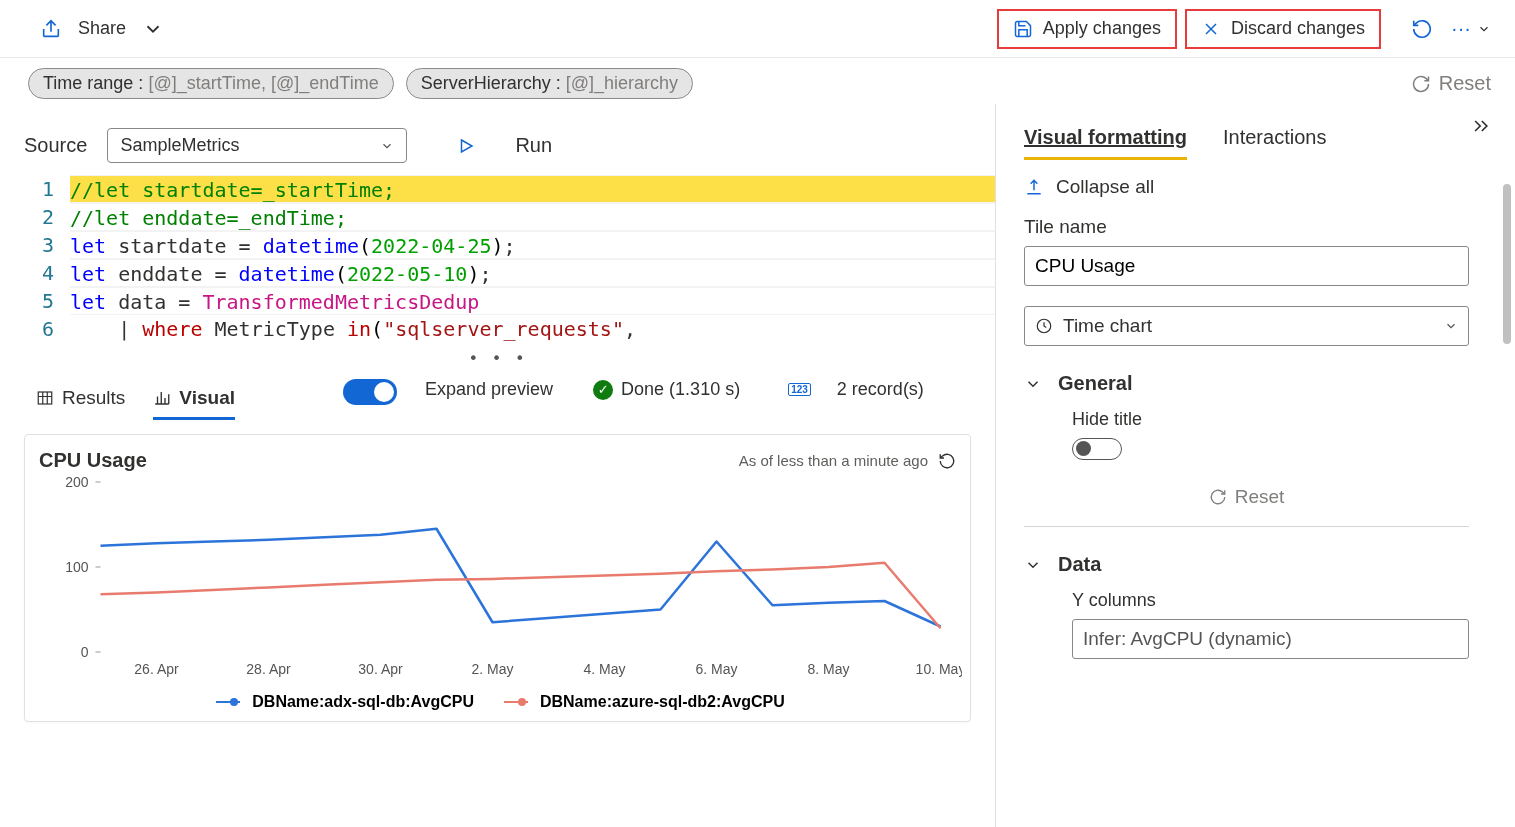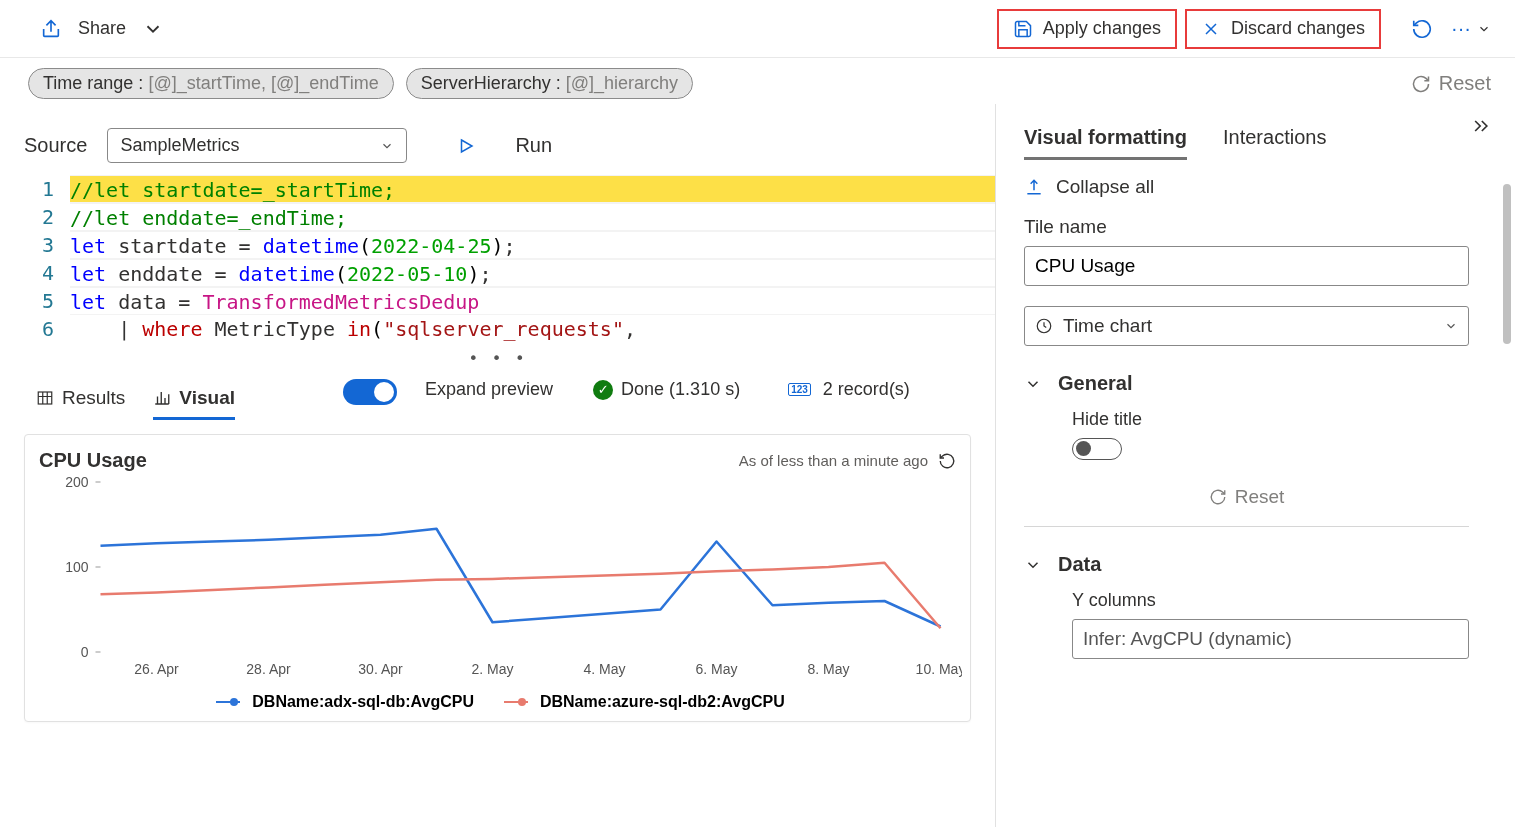--- a/index.html
+++ b/index.html
@@ -55,38 +55,38 @@
     .grip { text-align:center; color:#555; letter-spacing:2px; font-size:16px; margin-top:2px; cursor:ns-resize; }
 
     
     .tabs-row { display:flex; align-items:flex-start; gap:28px; padding: 6px 24px 0 36px; }
     .tab { display:flex; align-items:center; gap:8px; font-size:19px; color:#323130; padding:8px 0; cursor:pointer; border-bottom:3px solid transparent; }
     .tab.active { font-weight:600; border-bottom:3px solid #1367d4; }
     .toggle { width:54px; height:26px; border-radius:14px; background:#1367d4; position:relative; cursor:pointer; margin-left:80px; }
     .toggle .knob { position:absolute; right:3px; top:3px; width:20px; height:20px; border-radius:50%; background:#fff; }
     .status-done { display:flex; align-items:center; gap:8px; font-size:18px; margin-left:12px; }
     .status-done .check { width:20px; height:20px; border-radius:50%; background:#107c10; color:#fff; display:flex; align-items:center; justify-content:center; font-size:13px; }
-    .records { display:flex; align-items:center; gap:12px; font-size:18px; margin-left:20px;}
+    .records { display:flex; align-items:center; gap:26px; font-size:18px; margin-left:20px;}
     .records .badge { border:1px solid #1367d4; color:#1367d4; font-size:10px; padding:0 2px; border-radius:2px; font-weight:bold; }
 
     
     .card { border:1px solid #e1e1e1; border-radius:4px; margin: 14px 24px 0 24px; padding:14px 8px 10px 14px; background:#fff; box-shadow:0 1px 2px rgba(0,0,0,0.03); }
     .card-header { display:flex; justify-content:space-between; align-items:center; padding-right:6px; }
     .card-title { font-size:20px; font-weight:600; }
     .card-meta { font-size:15px; color:#605e5c; display:flex; align-items:center; gap:10px; }
     .chart-svg { width:100%; height:210px; }
     .legend { display:flex; justify-content:center; gap:30px; font-size:16px; font-weight:600; color:#000; padding-top:8px; }
     .legend .swatch { display:inline-flex; align-items:center; gap:6px; }
     .legend .line-sample { width:24px; height:2.5px; position:relative; }
     .legend .line-sample::after { content:''; position:absolute; left:50%; top:50%; width:8px; height:8px; border-radius:50%; transform:translate(-50%,-50%); }
 
     
     .rp-tabs { display:flex; gap:36px; padding: 4px 28px 0 28px; align-items:center; }
     .rp-tab { font-size:20px; padding:8px 0; cursor:pointer; border-bottom:3px solid transparent; }
-    .rp-tab.active { font-weight:600; border-bottom:3px solid #737373; }
+    .rp-tab.active { font-weight:600; border-bottom:3px solid #eab308;text-decoration:underline; }
     .rp-body { padding: 16px 46px 0 28px; overflow-y:auto; height: calc(100% - 44px); }
     .collapse-all { display:flex; align-items:center; gap:12px; font-size:19px; cursor:pointer; color:#323130; padding-bottom:18px; }
     .field-label { font-size:19px; font-weight:400; margin-bottom:8px; }
     .text-input { width:100%; border:1px solid #888; border-radius:3px; padding:8px 10px; font-size:19px; margin-bottom:20px; }
     .select-input { width:100%; border:1px solid #888; border-radius:3px; padding:8px 10px; font-size:19px; display:flex; align-items:center; justify-content:space-between; cursor:pointer; }
     .select-input .lead { display:flex; align-items:center; gap:10px; }
     .section-hdr { display:flex; align-items:center; gap:16px; font-size:20px; font-weight:600; margin:26px 0 14px; cursor:pointer; }
     .sub-label { font-size:18px; margin-left:48px; margin-bottom:8px; }
     .mini-toggle { width:50px; height:22px; border:1.5px solid #555; border-radius:14px; position:relative; margin-left:48px; cursor:pointer; }
     .mini-toggle .knob { position:absolute; left:3px; top:2px; width:15px; height:15px; border-radius:50%; background:#555; }

